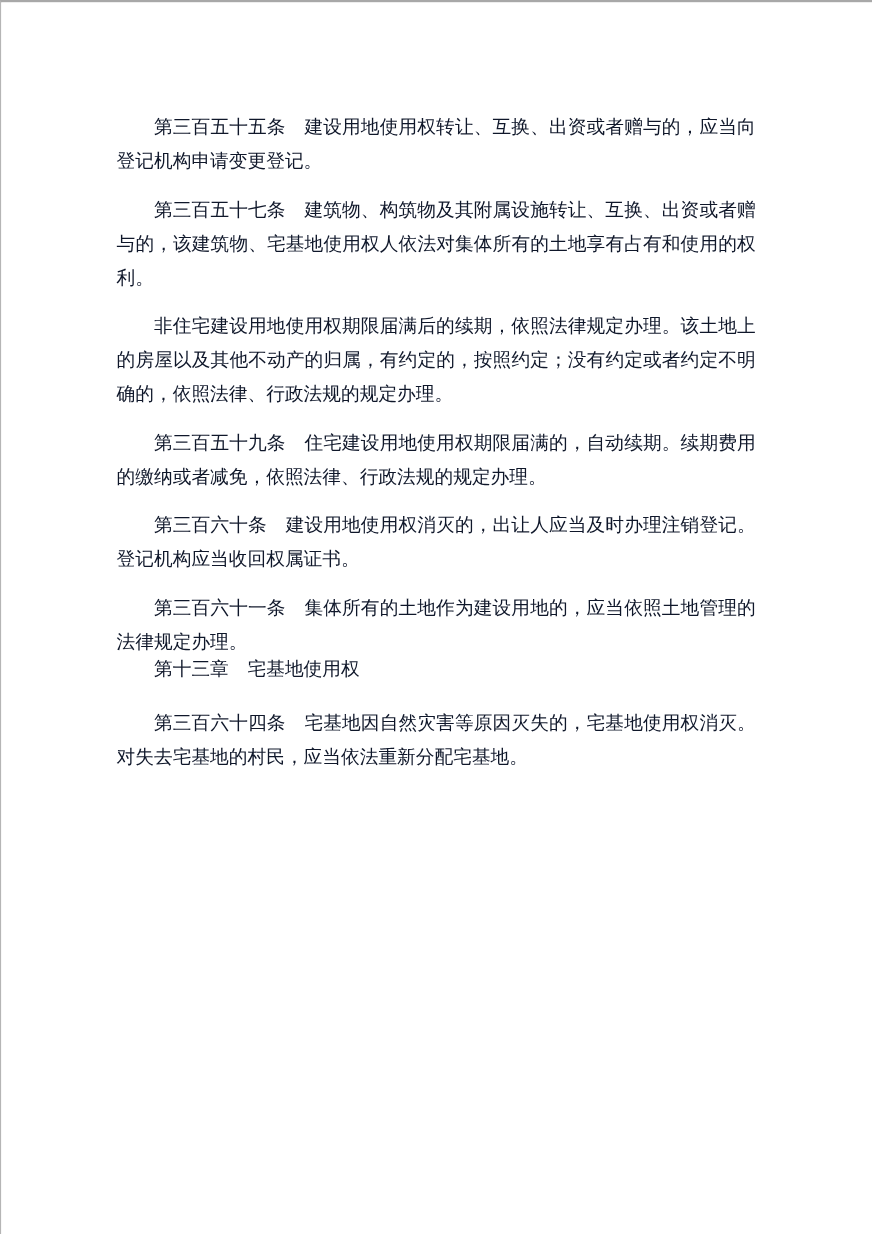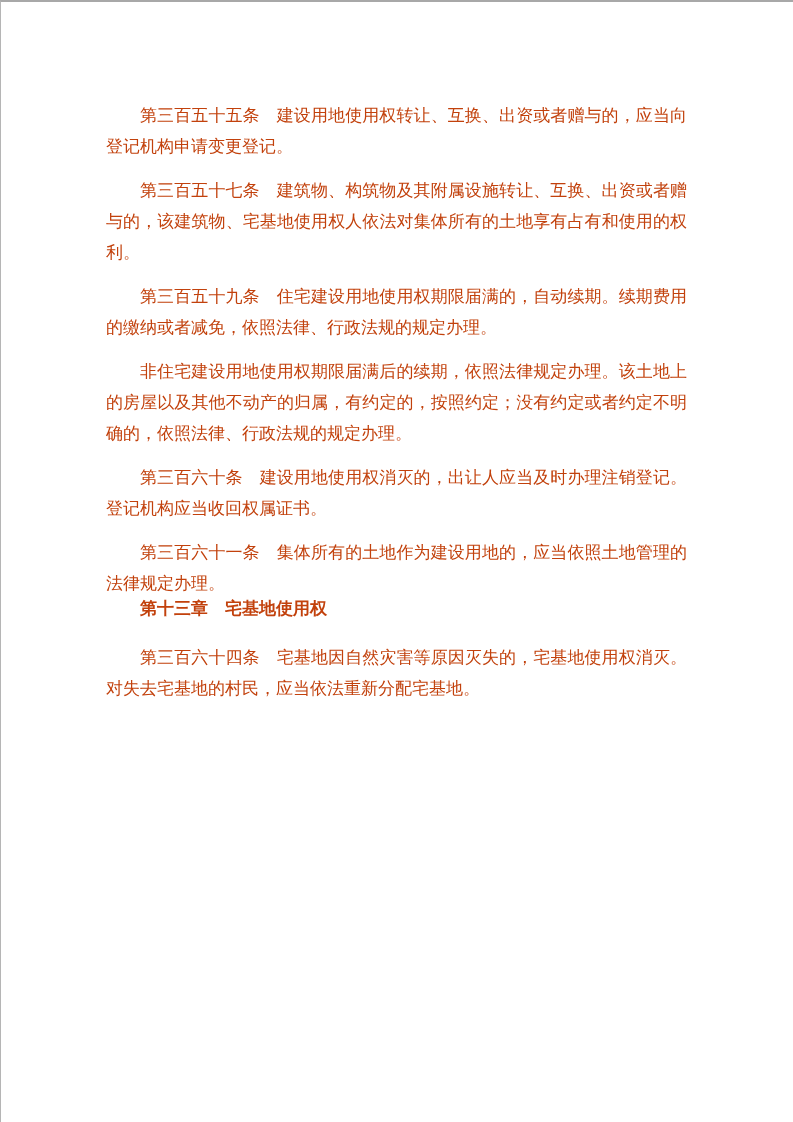--- a/index.html
+++ b/index.html
@@ -13,41 +13,41 @@
     height: 1122px;
     box-sizing: border-box;
     background: #ffffff;
     border-top: 2px solid #a8a8a8;
     border-left: 1px solid #b5b5b5;
     padding: 98px 106px 0 105px;
     overflow: hidden;
     font-family: "Liberation Serif", "DejaVu Serif", serif;
     font-size: 17px;
     line-height: 31px;
-    color: #c2410c;
+    color: #0f172a;
   }
   .page p {
     margin: 0 0 13px 0;
     text-indent: 2em;
     text-align: justify;
     line-break: strict;
     word-break: normal;
   }
   .page .chapter {
     margin: -19px 0 18px 0;
     text-indent: 2em;
-    font-weight: bold;
+    font-weight: normal;
     text-align: left;
   }
 </style>
 </head>
 <body>
 
 <div class="page">
   <p>第三百五十五条　建设用地使用权转让、互换、出资或者赠与的，应当向登记机构申请变更登记。</p>
   <p>第三百五十七条　建筑物、构筑物及其附属设施转让、互换、出资或者赠与的，该建筑物、宅基地使用权人依法对集体所有的土地享有占有和使用的权利。</p>
+  <p>非住宅建设用地使用权期限届满后的续期，依照法律规定办理。该土地上的房屋以及其他不动产的归属，有约定的，按照约定；没有约定或者约定不明确的，依照法律、行政法规的规定办理。</p>
   <p>第三百五十九条　住宅建设用地使用权期限届满的，自动续期。续期费用的缴纳或者减免，依照法律、行政法规的规定办理。</p>
-  <p>非住宅建设用地使用权期限届满后的续期，依照法律规定办理。该土地上的房屋以及其他不动产的归属，有约定的，按照约定；没有约定或者约定不明确的，依照法律、行政法规的规定办理。</p>
   <p>第三百六十条　建设用地使用权消灭的，出让人应当及时办理注销登记。登记机构应当收回权属证书。</p>
   <p>第三百六十一条　集体所有的土地作为建设用地的，应当依照土地管理的法律规定办理。</p>
   <div class="chapter">第十三章　宅基地使用权</div>
   <p>第三百六十四条　宅基地因自然灾害等原因灭失的，宅基地使用权消灭。对失去宅基地的村民，应当依法重新分配宅基地。</p>
 </div>
 
 </body></html>

